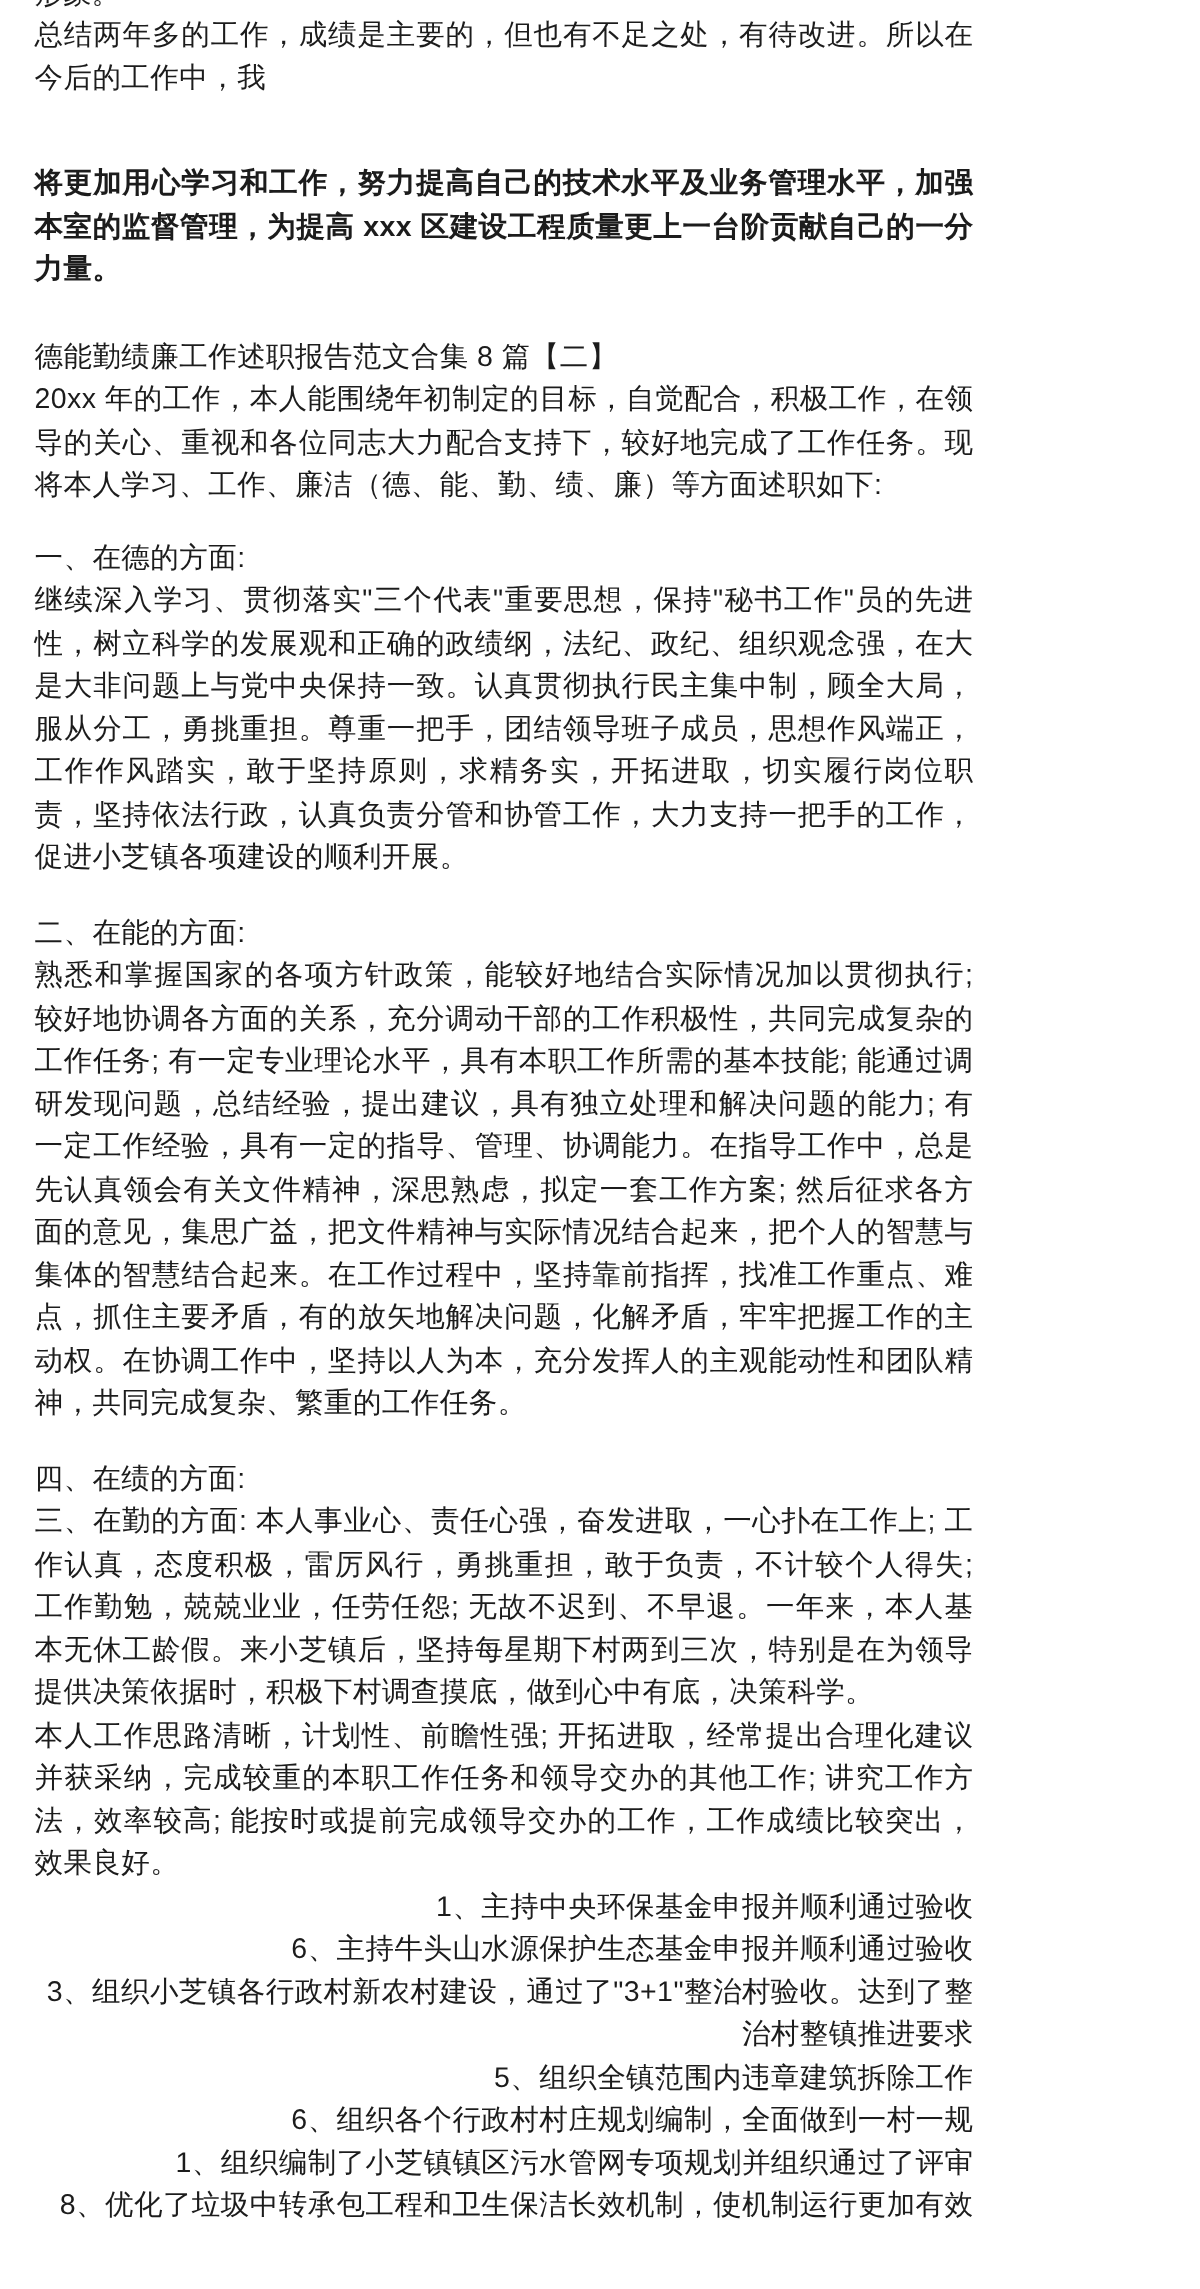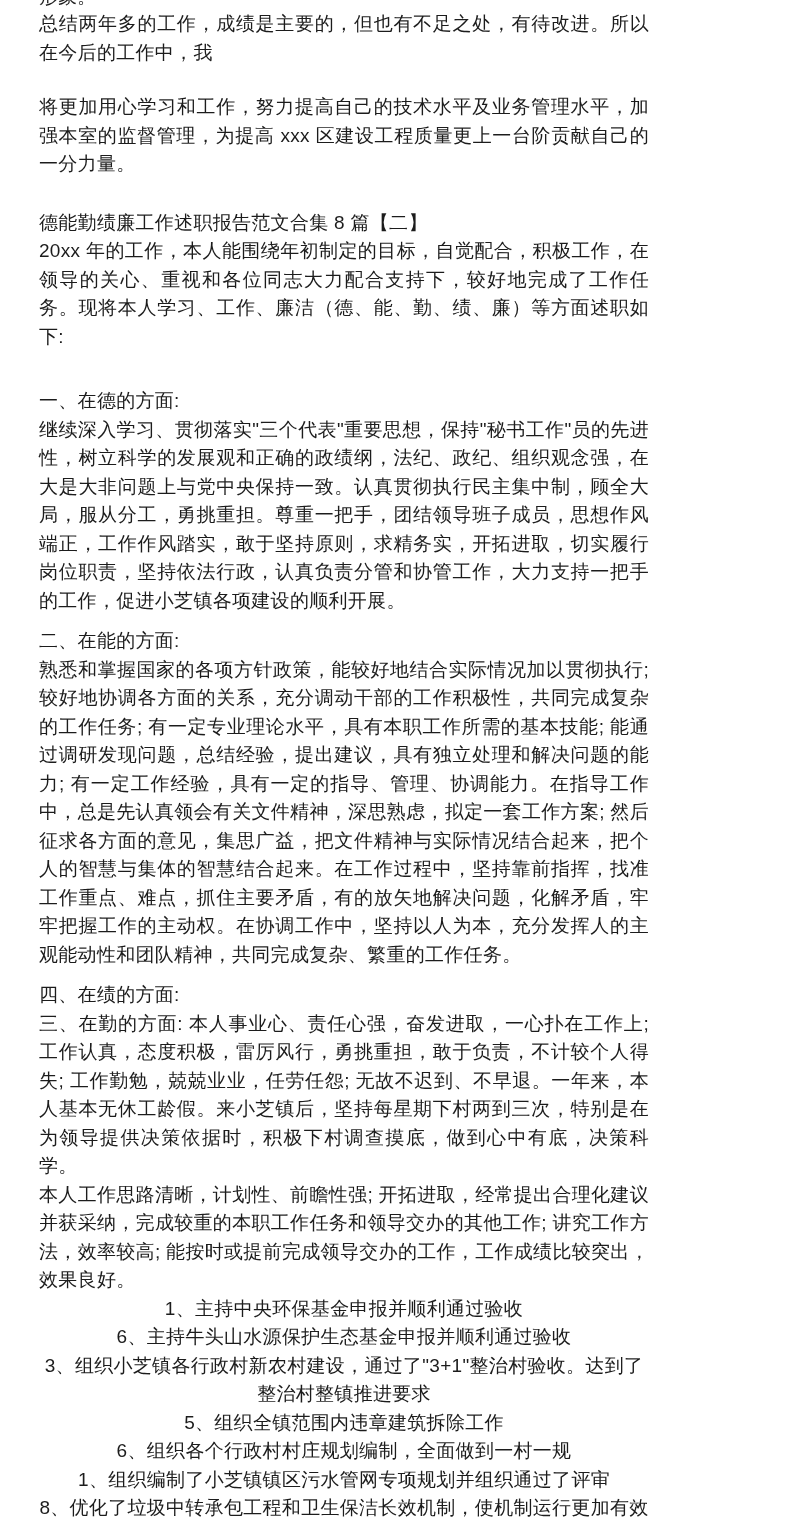--- a/index.html
+++ b/index.html
@@ -12,46 +12,46 @@
     background:var(--bg);
     font-family:"Liberation Sans","DejaVu Sans",sans-serif;
     width:800px;
   }
   .page{
     width:672px;
     height:1526px;
     background:var(--bg);
     overflow:hidden;
     box-sizing:border-box;
-    padding:0 23px 0 39px;
+    padding:0 23px 0 23px;
     color:var(--body-text);
   }
   .clipped-line{
     height:10px;
     overflow:hidden;
   }
   .clipped-line span{
     display:block;
     font-size:19px;
     line-height:28.5px;
     margin-top:-17px;
     white-space:nowrap;
   }
   .para{
     font-size:19px;
     line-height:28.5px;
     text-align:justify;
     margin:0;
     letter-spacing:0.3px;
   }
-  .para.gap-xl{margin-top:26px;}
+  .para.gap-xl{margin-top:42px;font-weight:bold;}
   .para.gap-lg{margin-top:30px;}
-  .para.gap-md{margin-top:12px;}
-  .para.gap-sm{margin-top:36px;}
-  .para.list-item{text-align:center;}
+  .para.gap-md{margin-top:22px;}
+  .para.gap-sm{margin-top:20px;}
+  .para.list-item{text-align:right;}
 </style>
 </head>
 <body>
 
 <div class="page">
   <div class="clipped-line">
     <span>形象。</span>
   </div>
 
   <div id="paragraphs">

